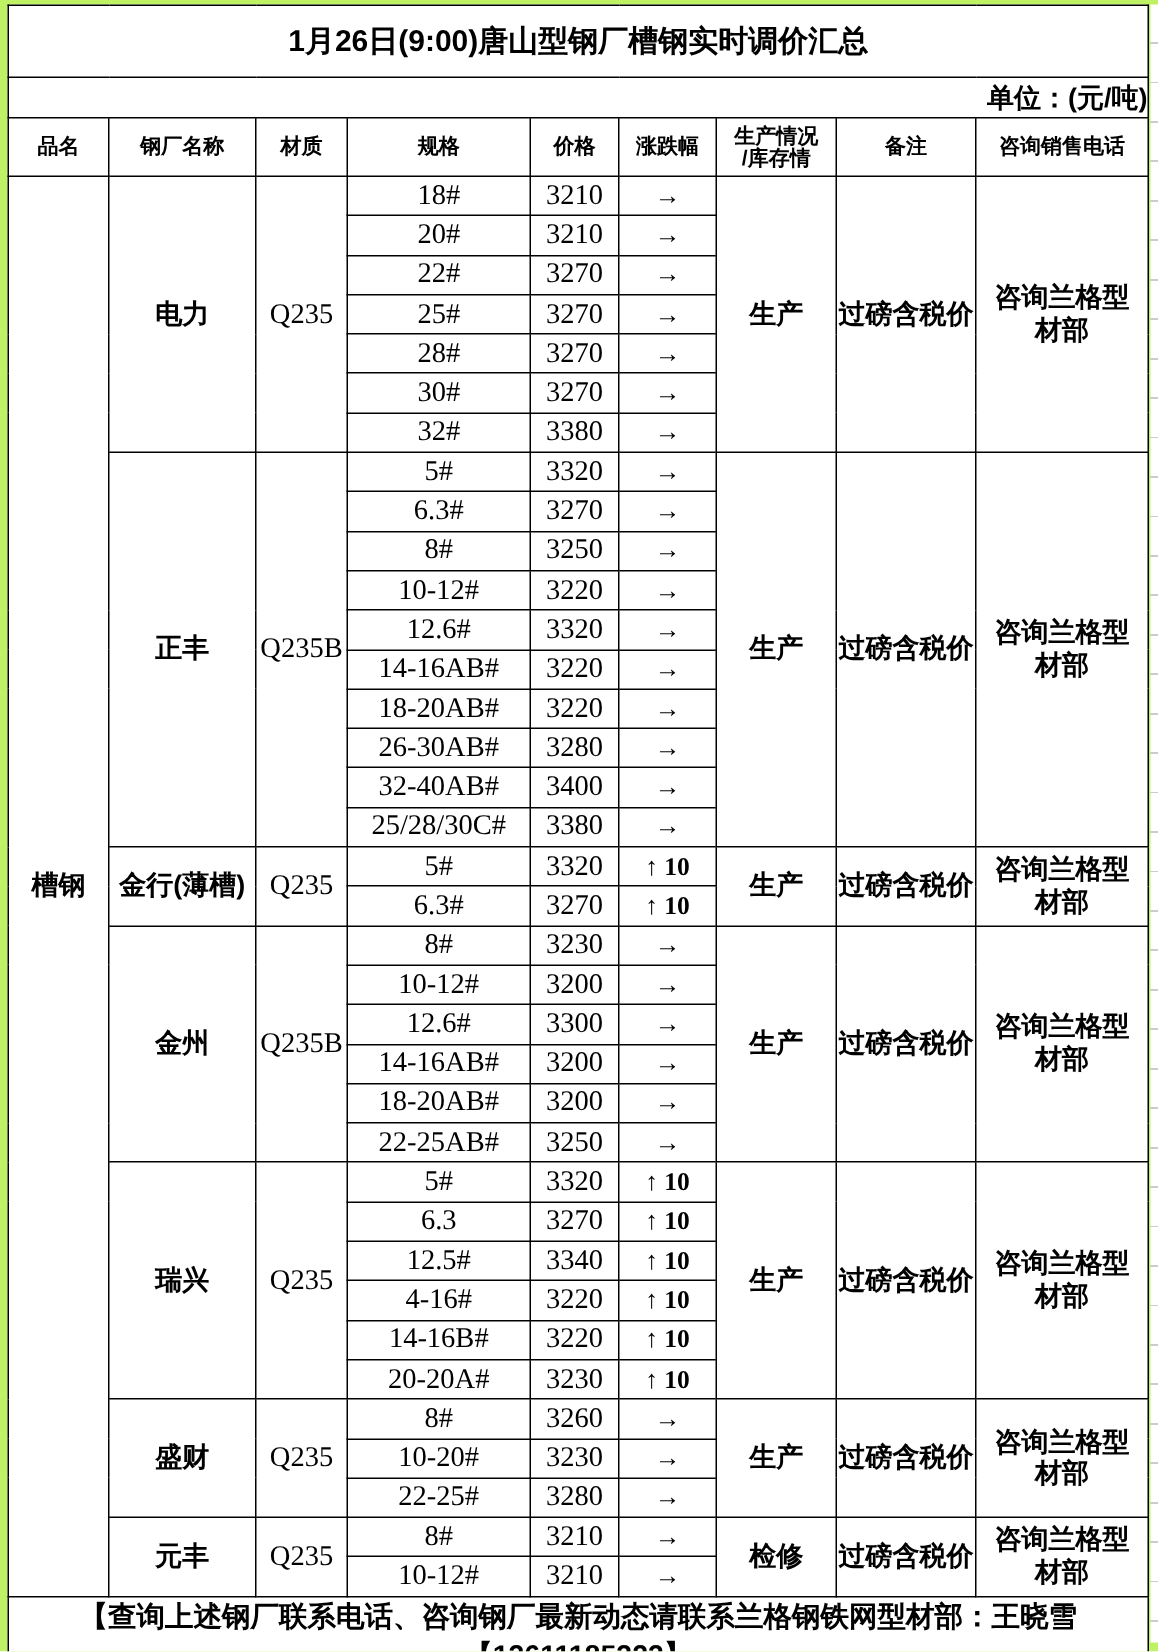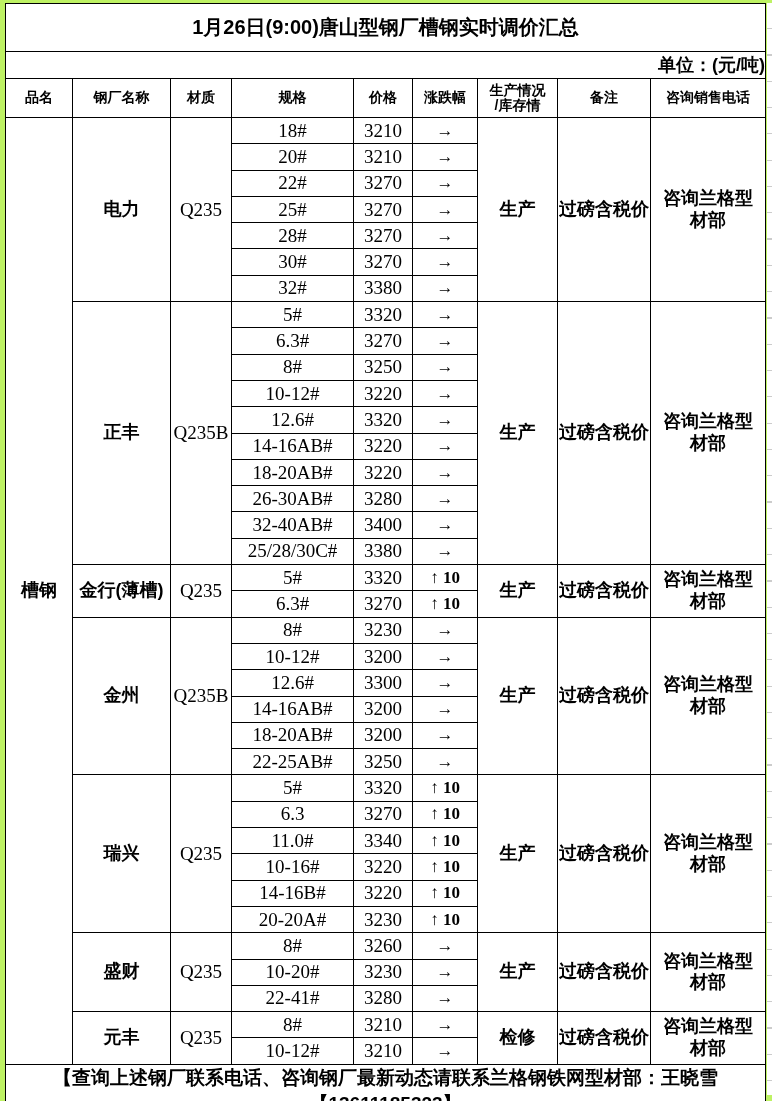--- a/index.html
+++ b/index.html
@@ -281,26 +281,26 @@
             <td class="cn" rowspan="6">生产</td>
             <td class="cn" rowspan="6">过磅含税价</td>
             <td class="cn phone-cell" rowspan="6">咨询兰格型材部</td>
           </tr>
           <tr class="data-row">
             <td class="num">6.3</td>
             <td class="num">3270</td>
             <td class="change-cell">↑ 10</td>
           </tr>
           <tr class="data-row">
-            <td class="num">11.0#</td>
+            <td class="num">12.5#</td>
             <td class="num">3340</td>
             <td class="change-cell">↑ 10</td>
           </tr>
           <tr class="data-row">
-            <td class="num">10-16#</td>
+            <td class="num">4-16#</td>
             <td class="num">3220</td>
             <td class="change-cell">↑ 10</td>
           </tr>
           <tr class="data-row">
             <td class="num">14-16B#</td>
             <td class="num">3220</td>
             <td class="change-cell">↑ 10</td>
           </tr>
           <tr class="data-row">
             <td class="num">20-20A#</td>
@@ -316,21 +316,21 @@
             <td class="cn" rowspan="3">生产</td>
             <td class="cn" rowspan="3">过磅含税价</td>
             <td class="cn phone-cell" rowspan="3">咨询兰格型材部</td>
           </tr>
           <tr class="data-row">
             <td class="num">10-20#</td>
             <td class="num">3230</td>
             <td class="change-cell">→</td>
           </tr>
           <tr class="data-row">
-            <td class="num">22-41#</td>
+            <td class="num">22-25#</td>
             <td class="num">3280</td>
             <td class="change-cell">→</td>
           </tr>
           <tr class="data-row">
             <td class="cn" rowspan="2">元丰</td>
             <td class="num" rowspan="2">Q235</td>
             <td class="num">8#</td>
             <td class="num">3210</td>
             <td class="change-cell">→</td>
             <td class="cn" rowspan="2">检修</td>

